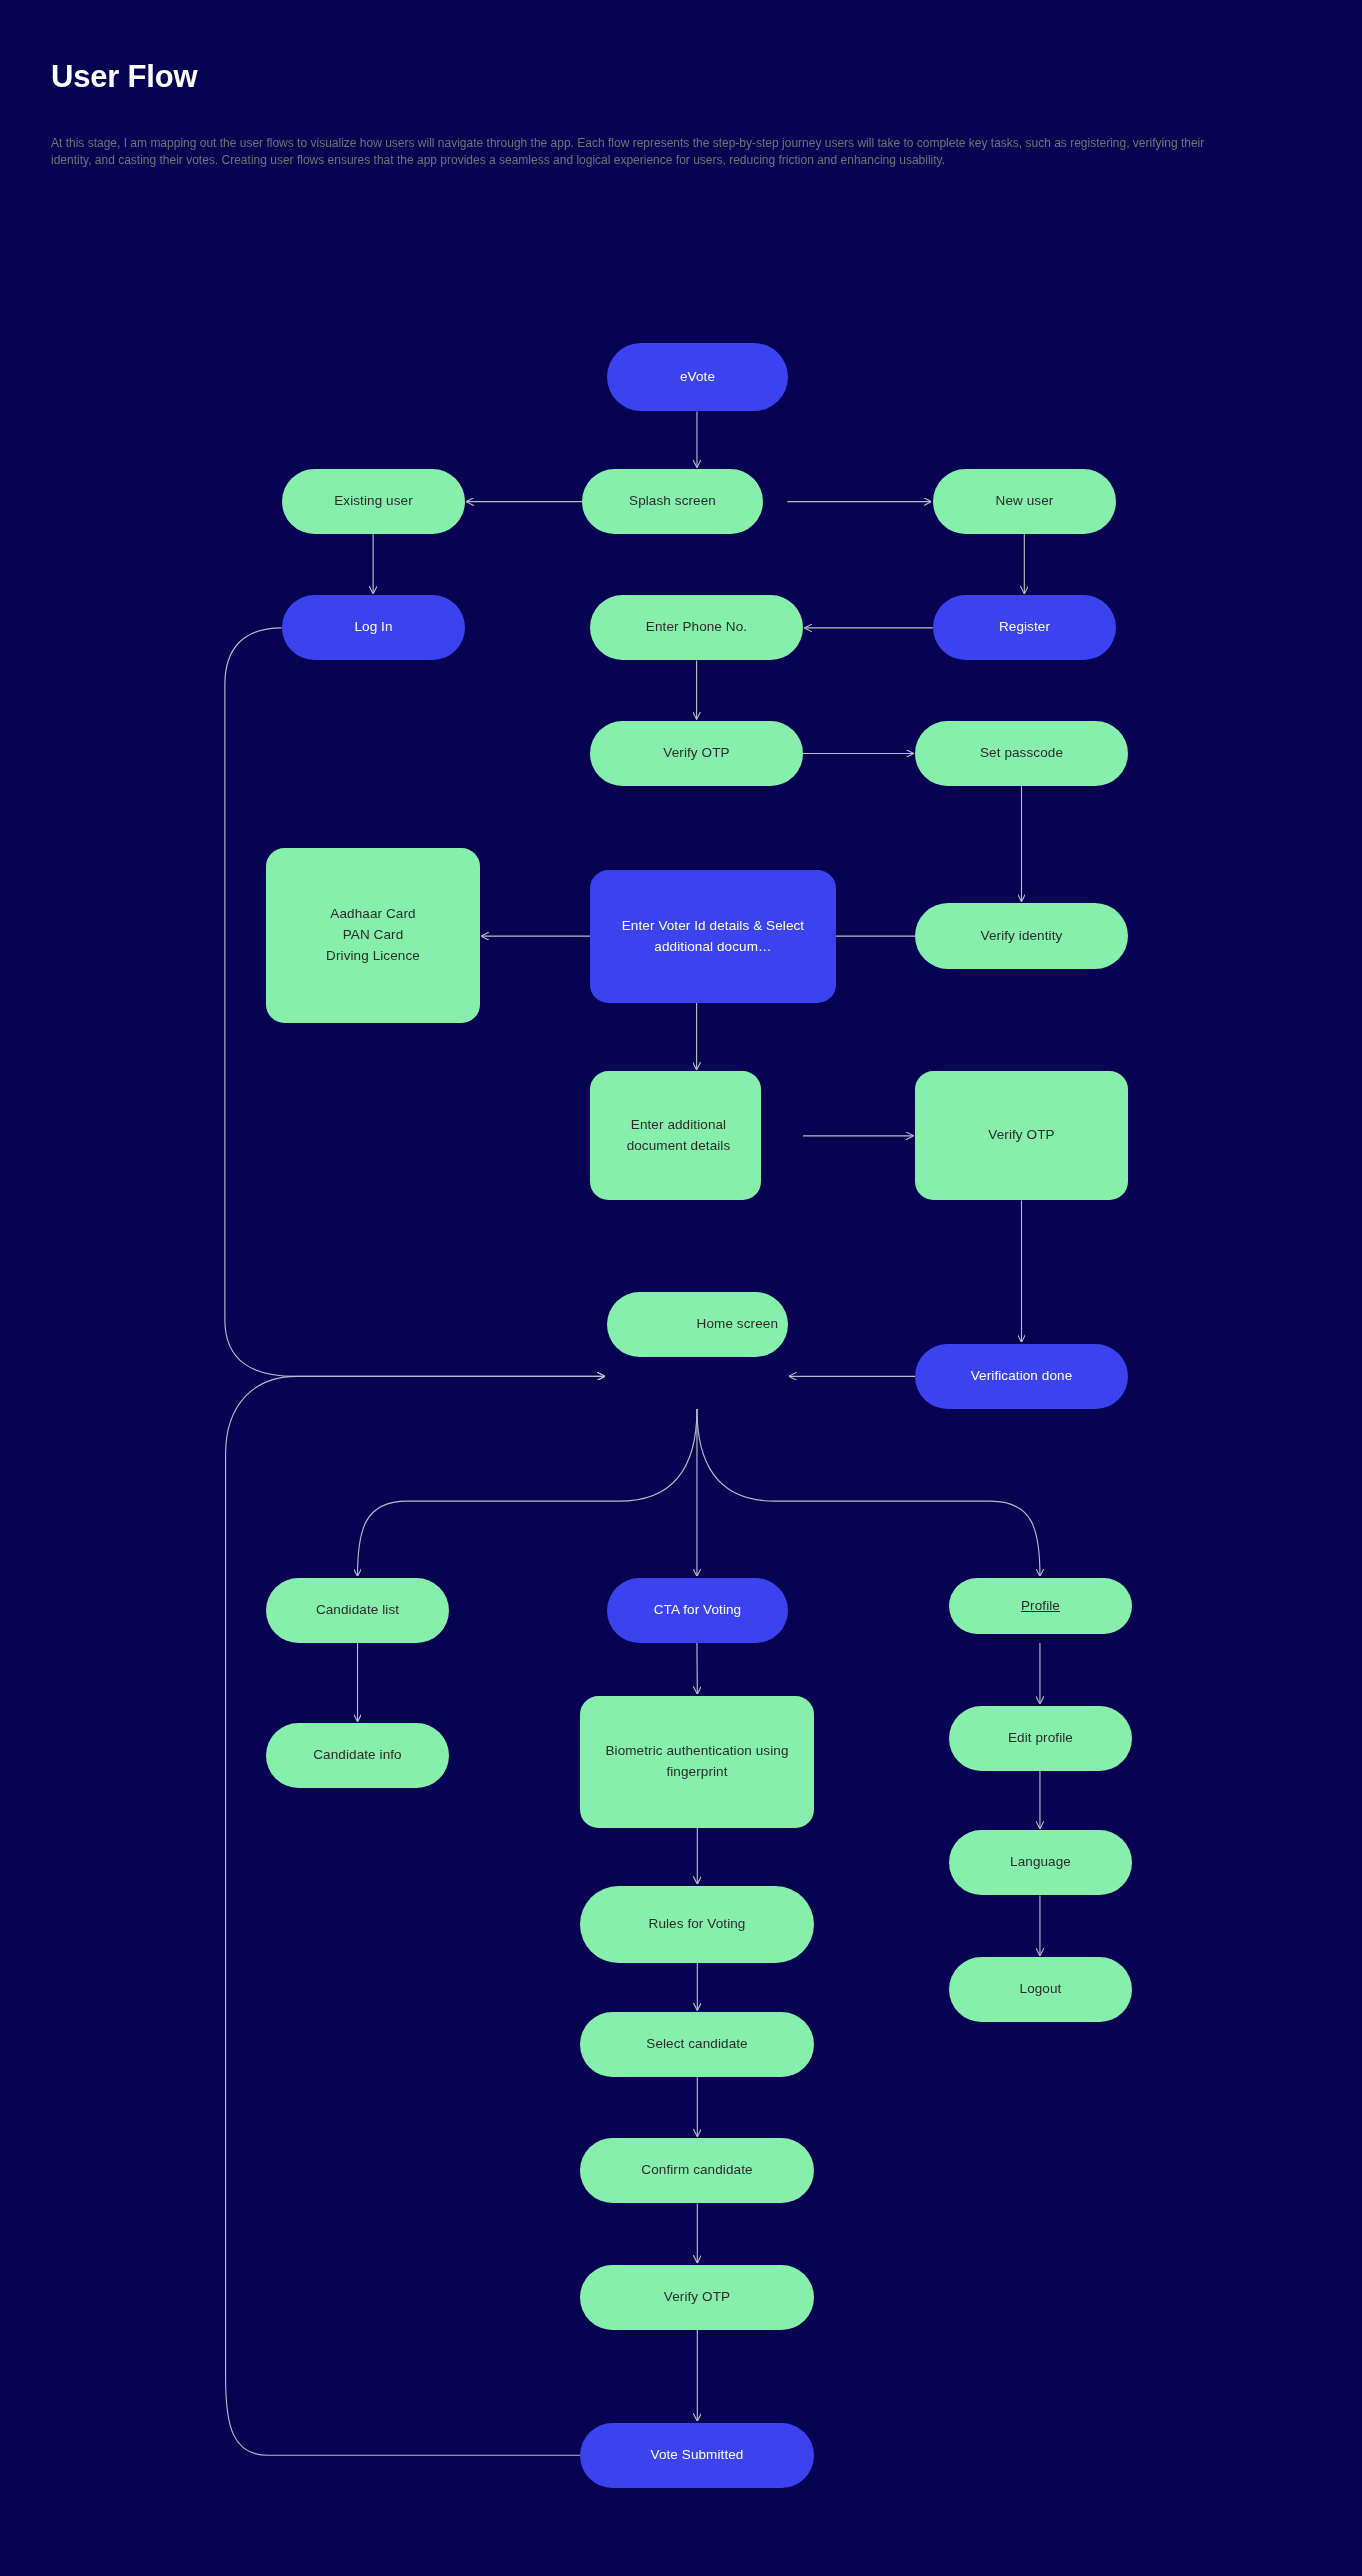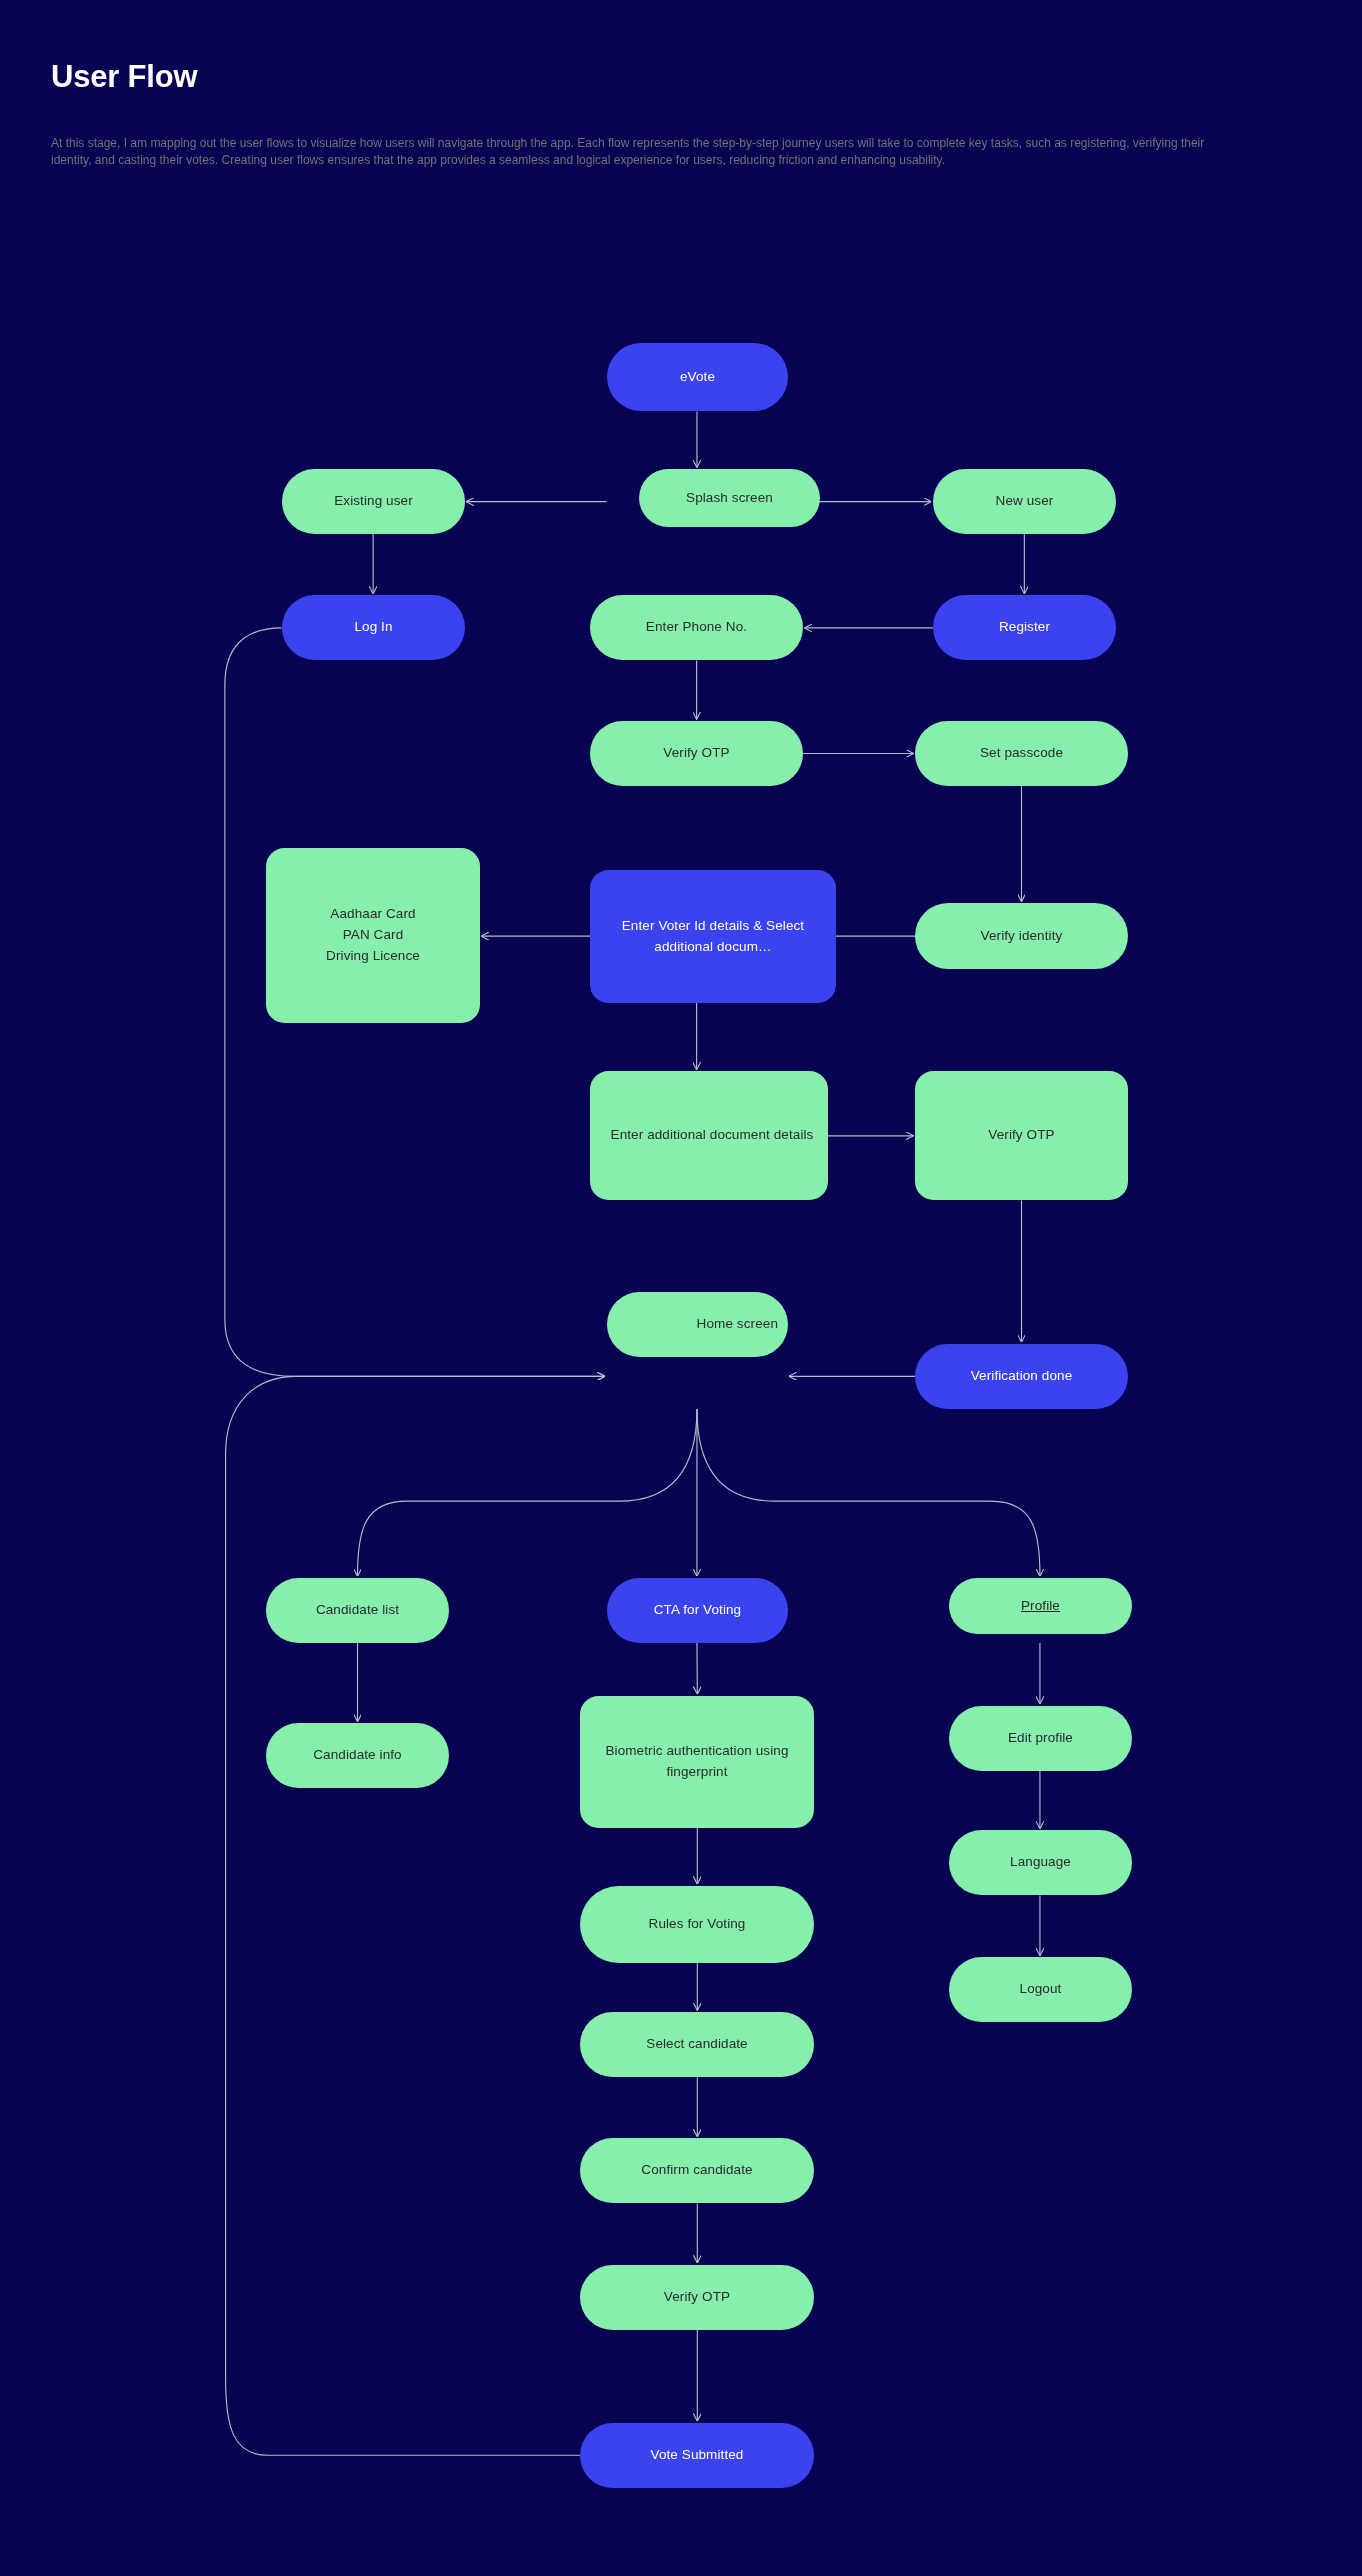--- a/index.html
+++ b/index.html
@@ -141,21 +141,21 @@
       </g>
   </svg>
 
   <div id="nodes-layer">
       <div class="node accent" style="left: 607px; top: 343px; width: 181px; height: 68px;">
         <span class="node-label">eVote</span>
       </div>
       <div class="node" style="left: 282px; top: 469px; width: 183px; height: 65px;">
         <span class="node-label">Existing user</span>
       </div>
-      <div class="node" style="left: 639px; top: 469px; width: 181px; height: 58px;">
+      <div class="node" style="left: 582px; top: 469px; width: 181px; height: 65px;">
         <span class="node-label">Splash screen</span>
       </div>
       <div class="node" style="left: 933px; top: 469px; width: 183px; height: 65px;">
         <span class="node-label">New user</span>
       </div>
       <div class="node accent" style="left: 282px; top: 595px; width: 183px; height: 65px;">
         <span class="node-label">Log In</span>
       </div>
       <div class="node" style="left: 590px; top: 595px; width: 213px; height: 65px;">
         <span class="node-label">Enter Phone No.</span>
@@ -173,21 +173,21 @@
         <span class="node-label">Aadhaar Card
 PAN Card
 Driving Licence</span>
       </div>
       <div class="node accent box" style="left: 590px; top: 870px; width: 246px; height: 133px;">
         <span class="node-label">Enter Voter Id details &amp; Select additional docum…</span>
       </div>
       <div class="node" style="left: 915px; top: 903px; width: 213px; height: 66px;">
         <span class="node-label">Verify identity</span>
       </div>
-      <div class="node box" style="left: 590px; top: 1071px; width: 238px; height: 129px; padding-left: 16px;">
+      <div class="node box" style="left: 590px; top: 1071px; width: 171px; height: 129px; padding-left: 16px;">
         <span class="node-label">Enter additional document details</span>
       </div>
       <div class="node box" style="left: 915px; top: 1071px; width: 213px; height: 129px;">
         <span class="node-label">Verify OTP</span>
       </div>
       <div class="node" style="left: 607px; top: 1292px; width: 181px; height: 65px; justify-content: flex-end;">
         <span class="node-label">Home screen</span>
       </div>
       <div class="node accent" style="left: 915px; top: 1344px; width: 213px; height: 65px;">
         <span class="node-label">Verification done</span>

